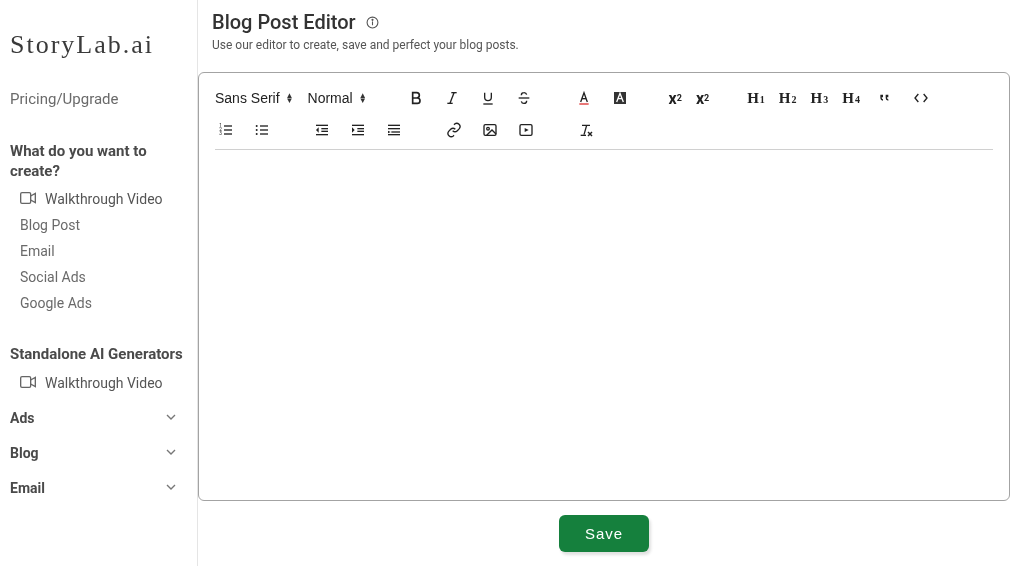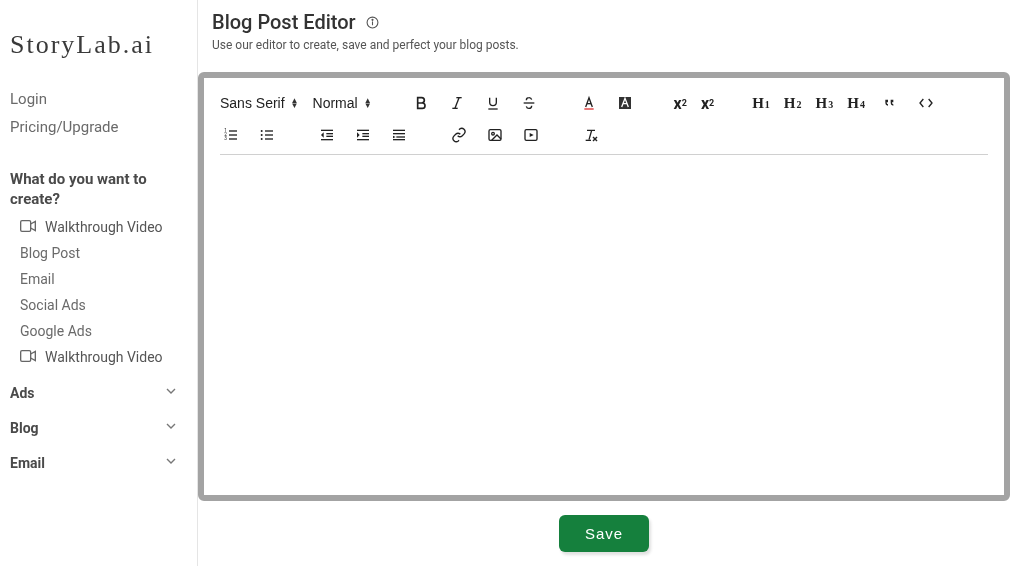--- a/index.html
+++ b/index.html
@@ -114,21 +114,21 @@
     border: 1px solid #d9d9d9;
     border-radius: 6px;
     padding: 12px 14px;
     font-size: 14px;
     color: #333;
     margin-bottom: 14px;
   }
   .title-input::placeholder { color: #a0a0a0; }
 
   .editor-card {
-    border: 6px solid #a3a3a3;
+    border: 1px solid #a3a3a3;
     border-radius: 6px;
     padding: 14px 16px;
     flex: 1;
     min-height: 380px;
     display: flex;
     flex-direction: column;
   }
 
   .toolbar {
     display: flex;
@@ -218,41 +218,41 @@
   }
 </style>
 </head>
 <body>
 
 <aside class="sidebar">
   <div class="sidebar-inner">
     <div class="logo">StoryLab.ai</div>
 
     <nav class="top-links">
-      <a href="#">Login</a>
       <a href="#">Pricing/Upgrade</a>
     </nav>
 
     <div class="section-title">What do you want to create?</div>
 
     <div class="walkthrough">
       <span>
         <svg width="16" height="12" viewBox="0 0 24 18" fill="none" stroke="#666" stroke-width="2">
           <rect x="1" y="1" width="15" height="16" rx="2"></rect>
           <path d="M16 6 L23 2 V16 L16 12"></path>
         </svg>
       </span>
       <span>Walkthrough Video</span>
     </div>
 
     <a class="sublink">Blog Post</a>
     <a class="sublink">Email</a>
     <a class="sublink">Social Ads</a>
     <a class="sublink">Google Ads</a>
 
+    <div class="section-title">Standalone AI Generators</div>
 
     <div class="walkthrough">
       <span>
         <svg width="16" height="12" viewBox="0 0 24 18" fill="none" stroke="#666" stroke-width="2">
           <rect x="1" y="1" width="15" height="16" rx="2"></rect>
           <path d="M16 6 L23 2 V16 L16 12"></path>
         </svg>
       </span>
       <span>Walkthrough Video</span>
     </div>

